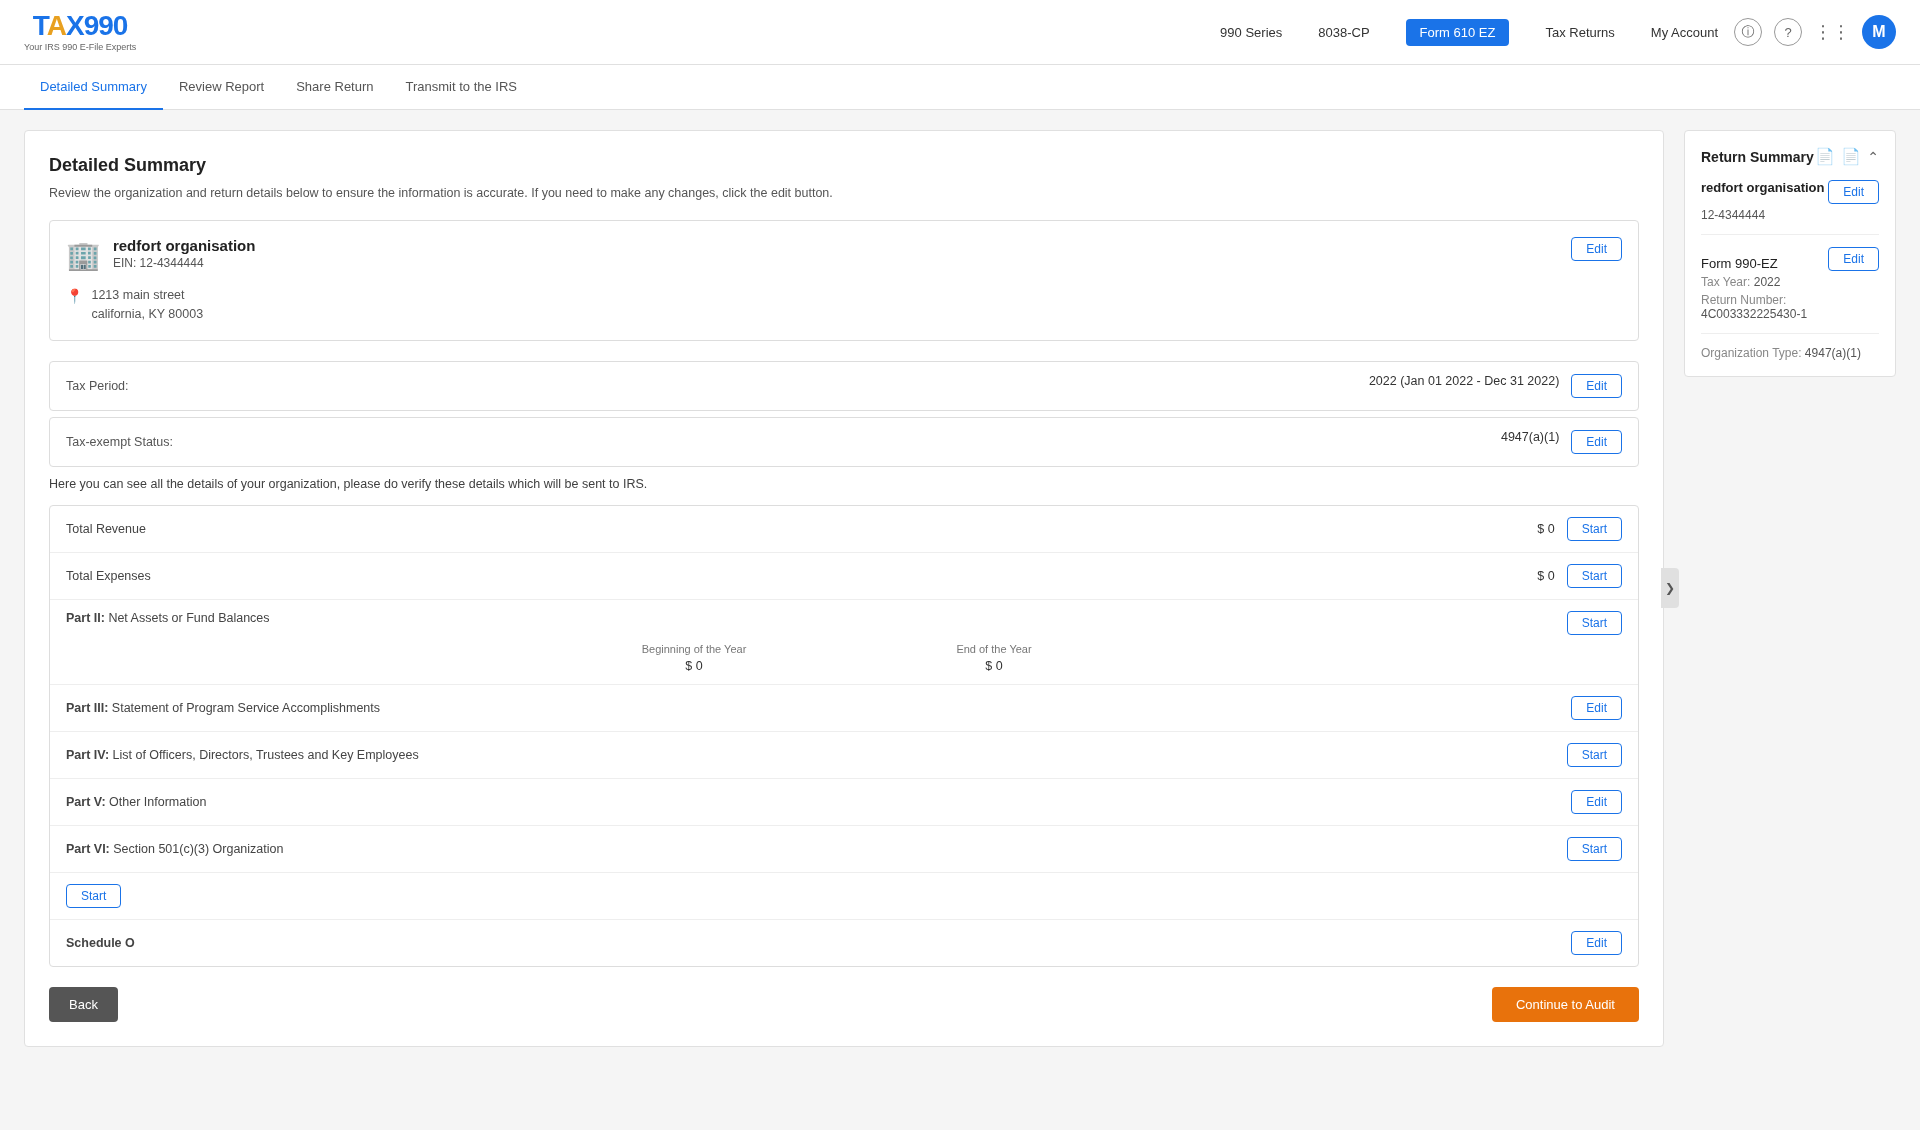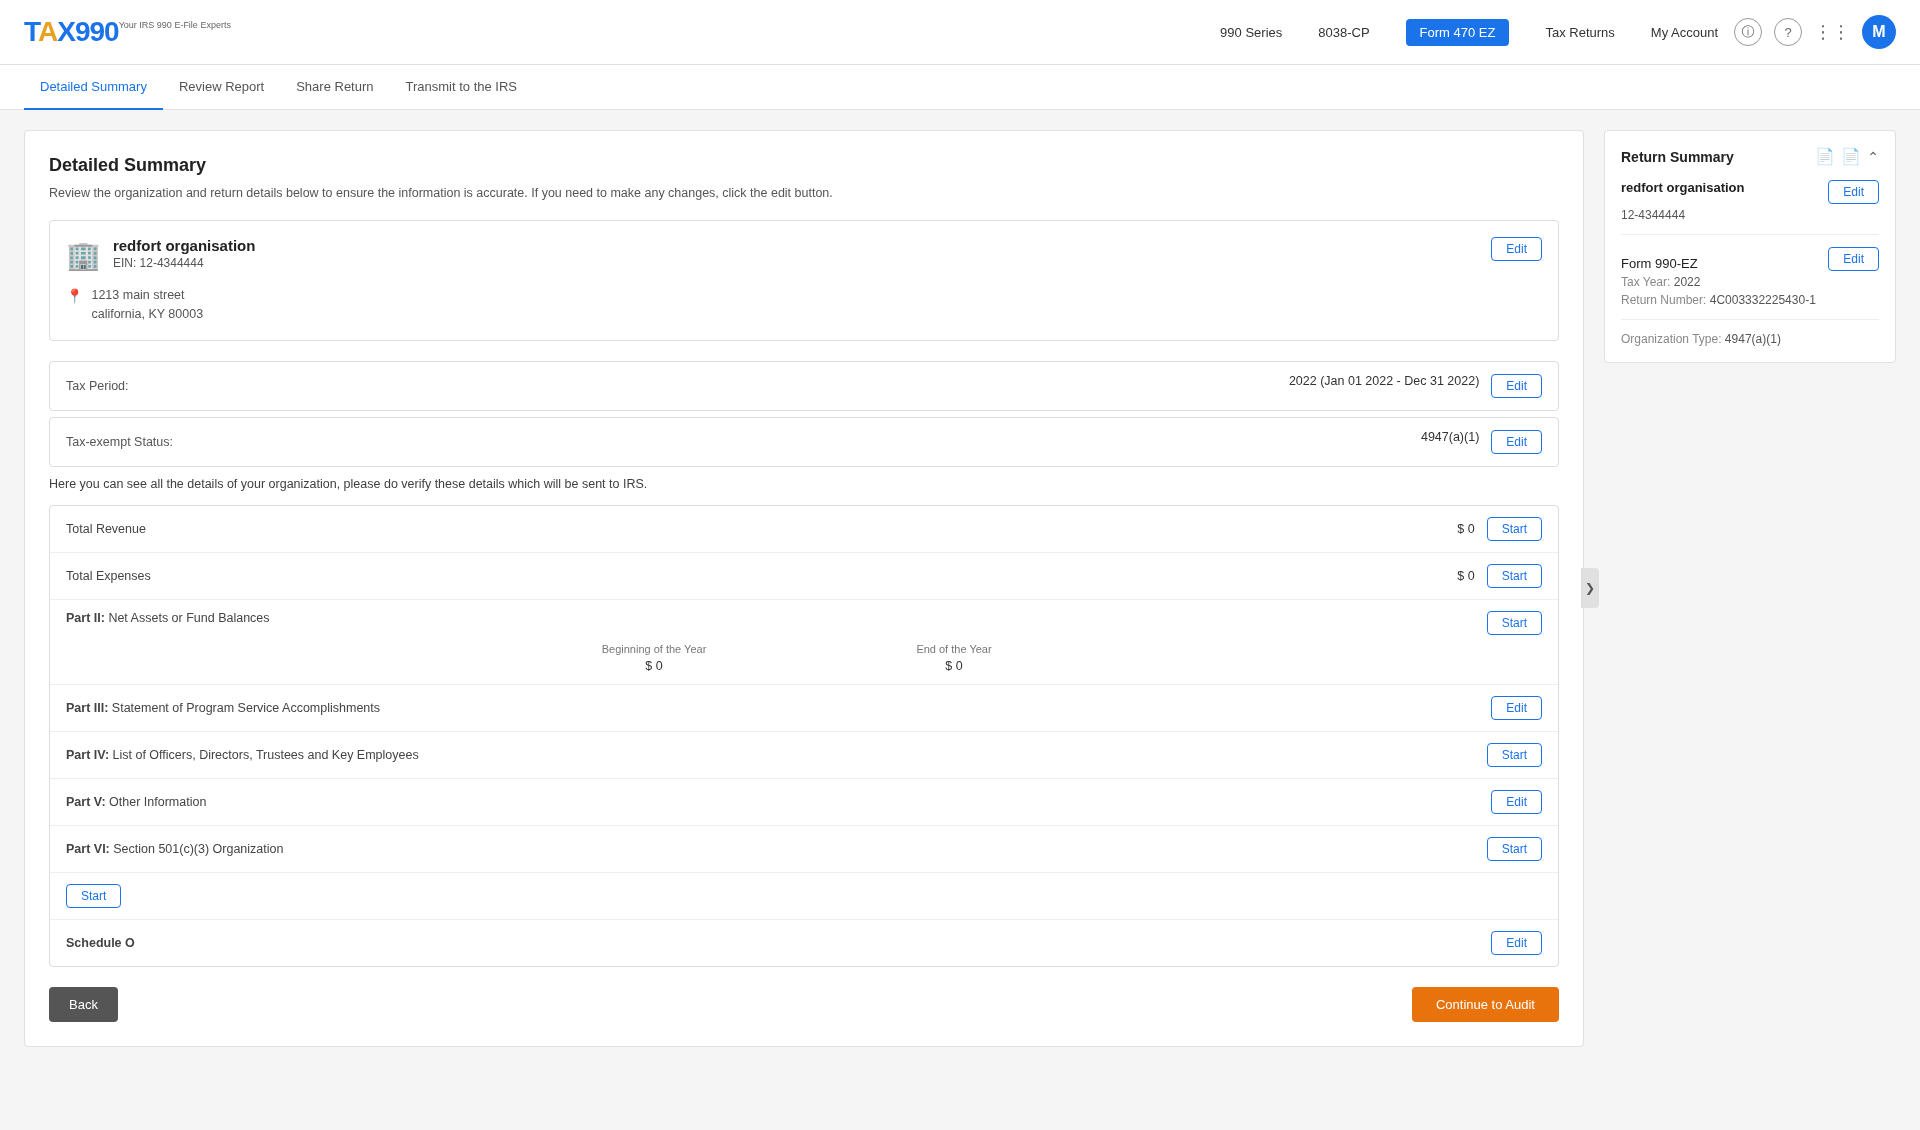--- a/index.html
+++ b/index.html
@@ -10,21 +10,21 @@
       background: #fff;
       border-bottom: 1px solid #e0e0e0;
       display: flex;
       align-items: center;
       padding: 0 24px;
       height: 65px;
       position: relative;
     }
     .logo-area {
       display: flex;
-      flex-direction: row;
+      flex-direction: column;
       margin-right: auto;
       text-align: center;
     }
     .logo-text {
       font-size: 28px;
       font-weight: bold;
       color: #1a73e8;
       letter-spacing: -1px;
       line-height: 1;
     }
@@ -281,21 +281,21 @@
       color: #fff;
       border: none;
       padding: 10px 24px;
       border-radius: 4px;
       font-size: 13px;
       cursor: pointer;
     }
 
     
     .sidebar-panel {
-      width: 292px;
+      width: 212px;
       background: #fff;
       border: 1px solid #e0e0e0;
       border-radius: 4px;
       padding: 16px;
       flex-shrink: 0;
     }
     .sidebar-header {
       display: flex;
       align-items: center;
       justify-content: space-between;
@@ -390,21 +390,21 @@
   <div class="logo-area">
     <div class="logo-text">
       T<span class="x-letter">A</span>X990
     </div>
     <div class="logo-tagline">Your IRS 990 E-File Experts</div>
   </div>
 
   <nav class="header-nav">
     <a class="nav-item">990 Series</a>
     <a class="nav-item">8038-CP</a>
-    <a class="nav-item active-pill">Form 470 EZ</a>
+    <a class="nav-item active-pill">Form 610 EZ</a>
     <a class="nav-item">Tax Returns</a>
     <a class="nav-item">My Account</a>
   </nav>
 
   <div class="header-icons">
     <div class="icon-circle">ⓘ</div>
     <div class="icon-circle">?</div>
     <div class="icon-grid">⋮⋮</div>
     <div class="avatar-circle">M</div>
   </div>

